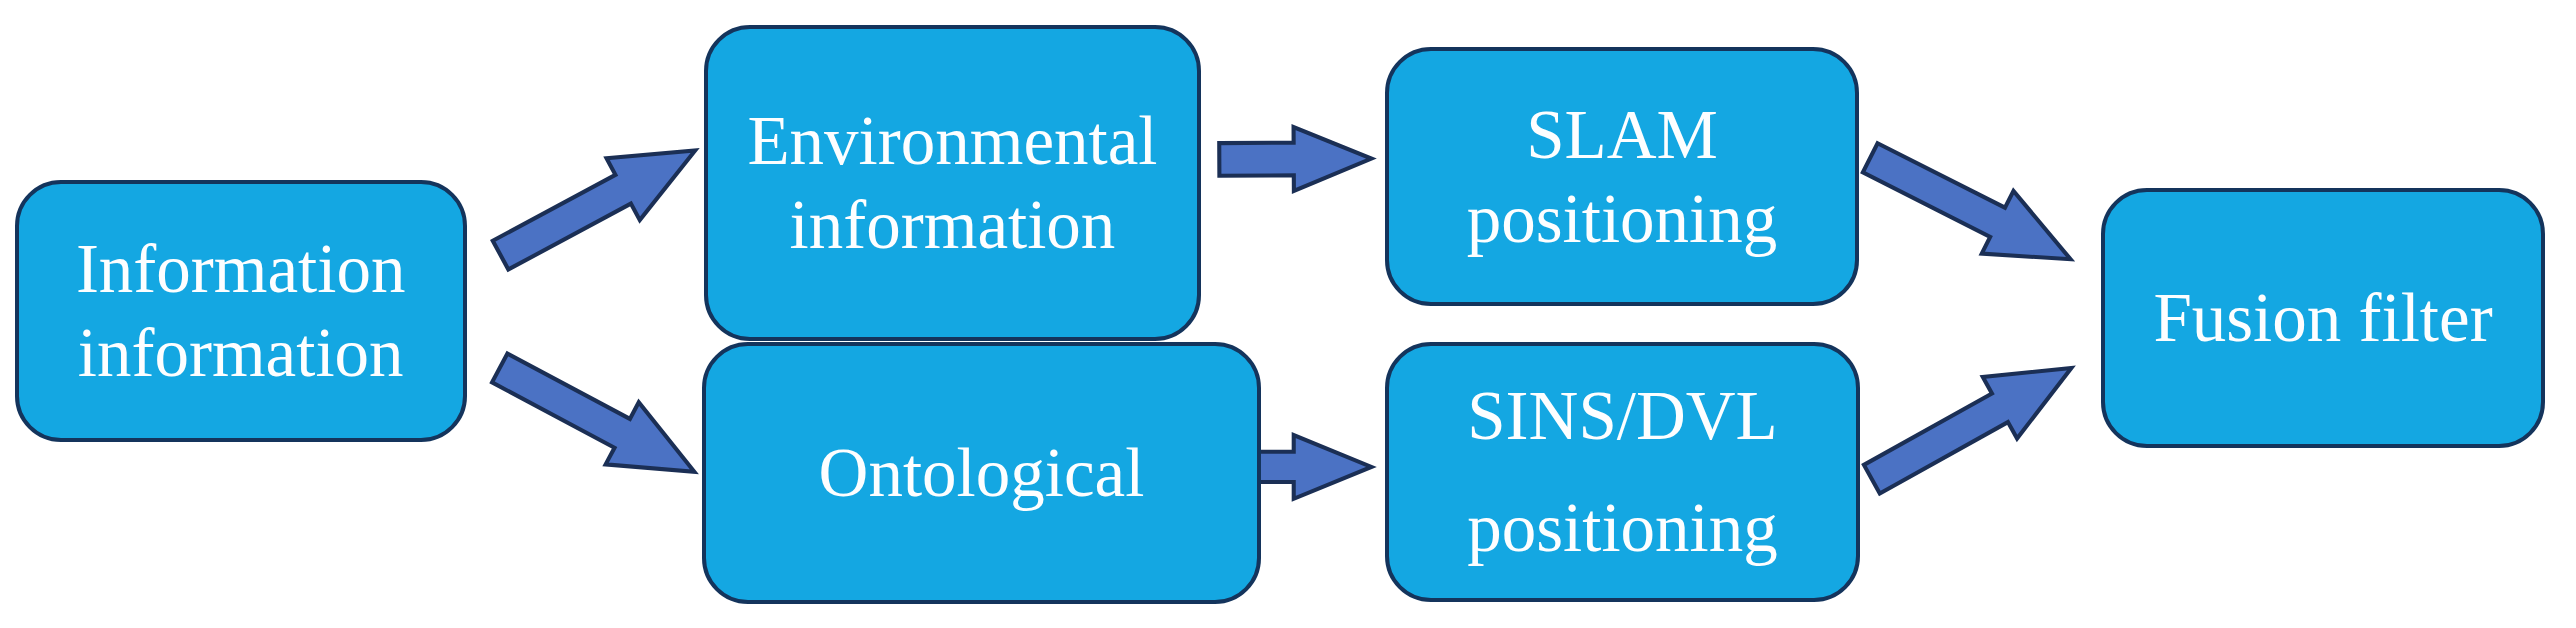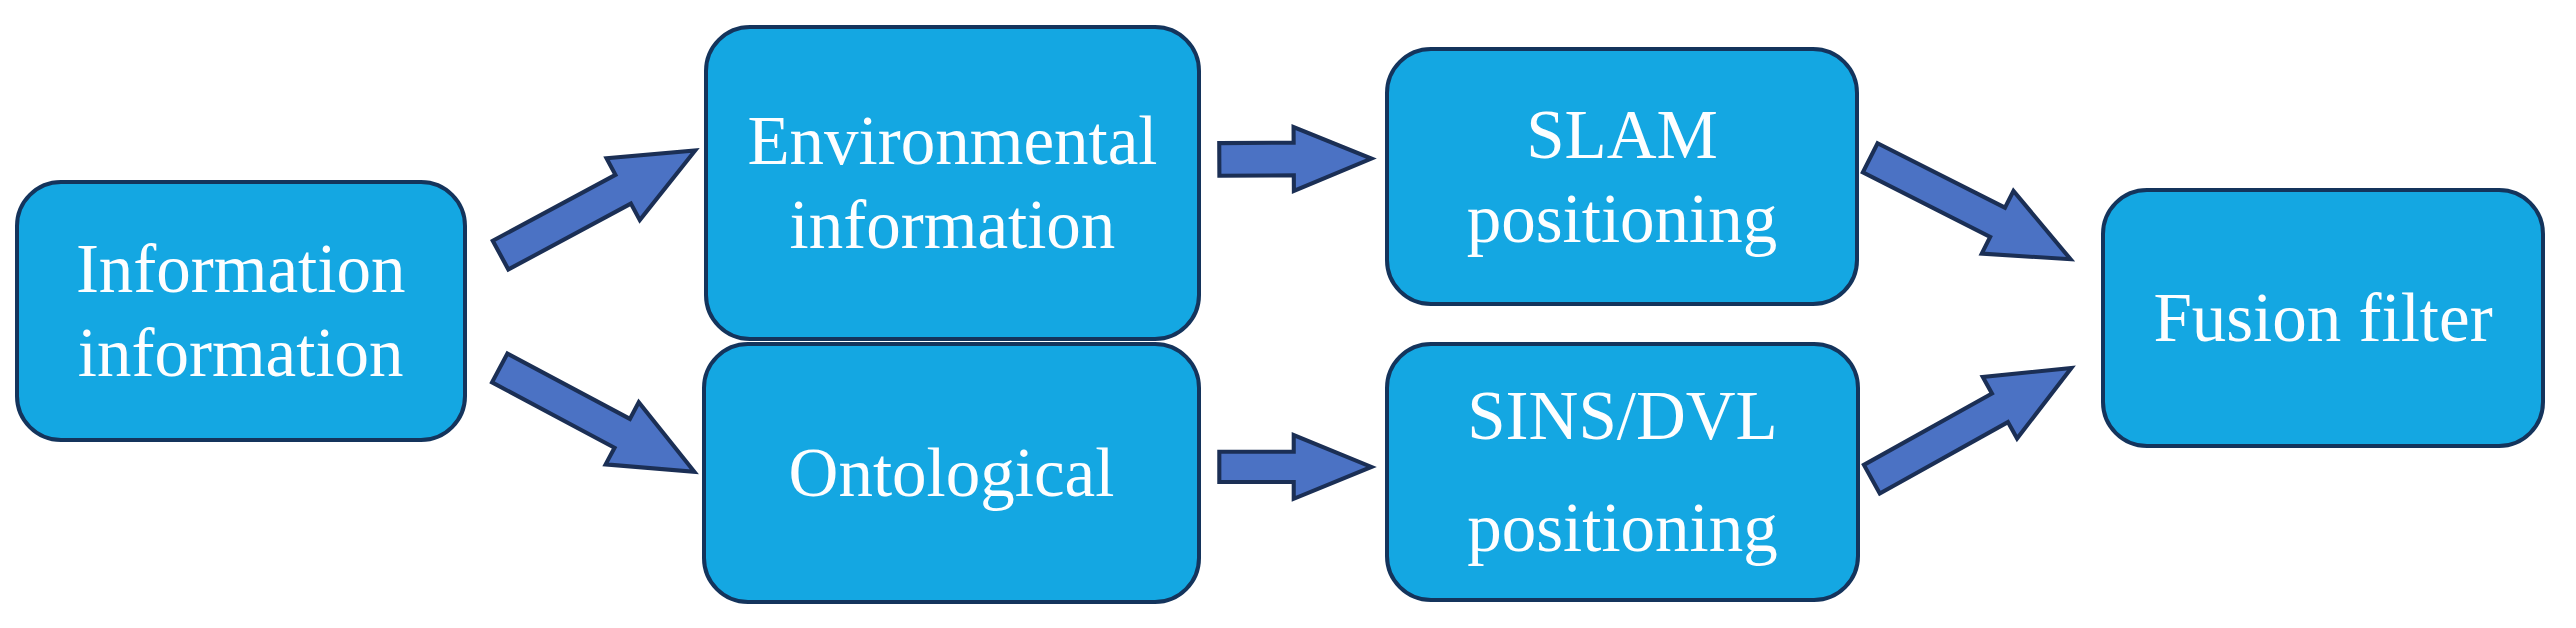--- a/index.html
+++ b/index.html
@@ -56,21 +56,21 @@
   <div class="node" style="left: 704px; top: 25px; width: 497px; height: 316px;">
     <span class="line">Environmental</span>
     <span class="line">information</span>
   </div>
 
   <div class="node" style="left: 1385px; top: 27px; width: 474px; height: 259px; margin-top: 20px;">
     <span class="line">SLAM</span>
     <span class="line">positioning</span>
   </div>
 
-  <div class="node" style="left: 702px; top: 342px; width: 499px; height: 262px;">
+  <div class="node" style="left: 702px; top: 342px; width: 559px; height: 262px;">
     <span class="line">Ontological</span>
   </div>
 
   <div class="node" style="left: 1385px; top: 342px; width: 475px; height: 260px; gap: 28px;">
     <span class="line">SINS/DVL</span>
     <span class="line">positioning</span>
   </div>
 
   <div class="node" style="left: 2101px; top: 188px; width: 444px; height: 260px; text-align: right;">
     <span class="line">Fusion filter</span>

